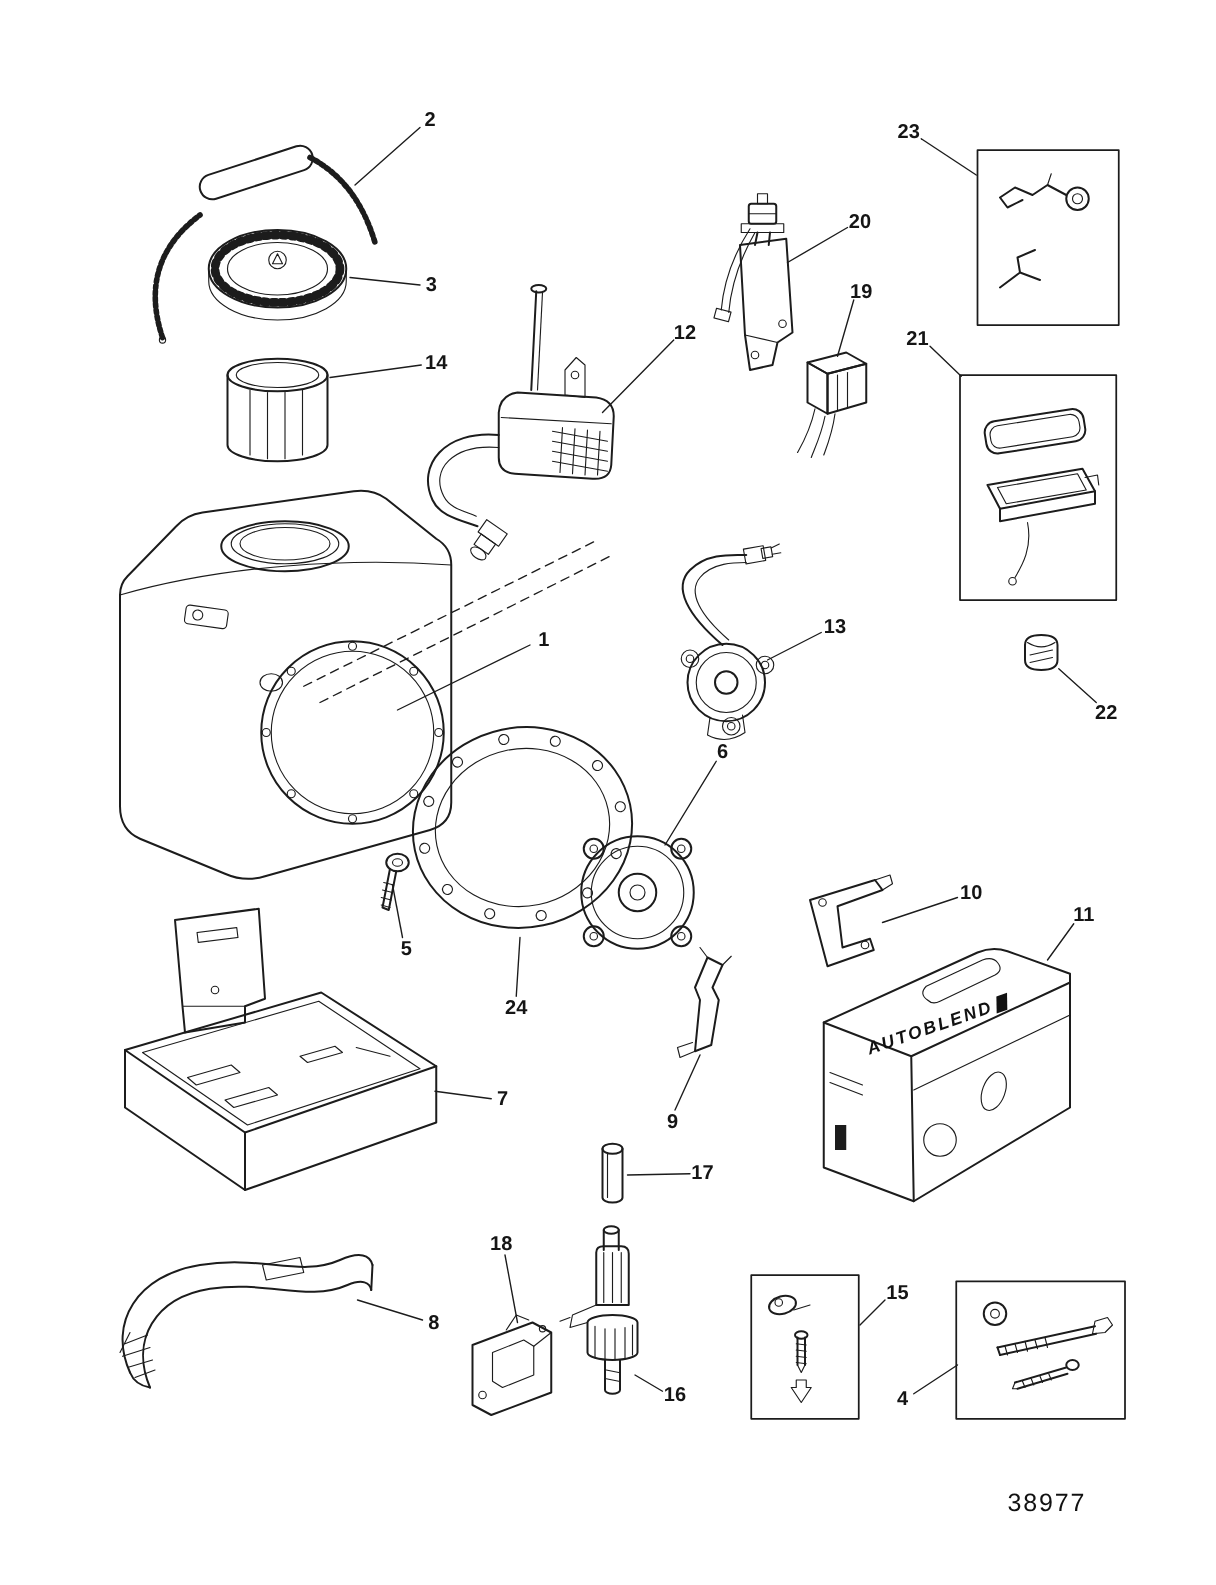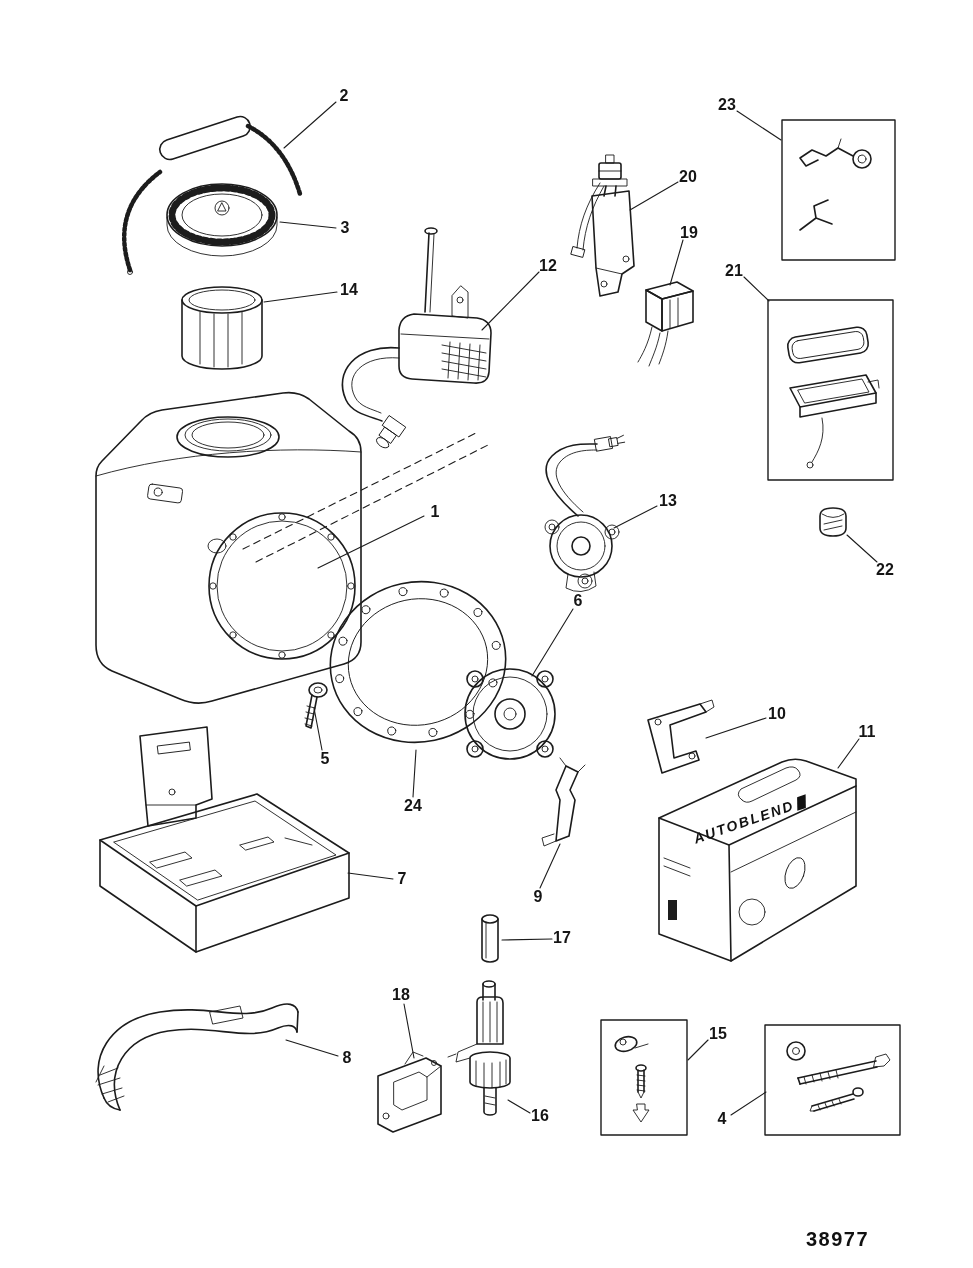--- a/index.html
+++ b/index.html
@@ -14,21 +14,21 @@
   svg .knurl{stroke-width:7;stroke-dasharray:3 4;}
   svg .fill-dark{fill:#1c1c1c;stroke:none;}
   svg .leader{stroke-width:1.1;}
   svg text.callout{font-family:"Liberation Sans",sans-serif;font-size:16px;font-weight:600;
           fill:#151515;stroke:none;text-anchor:middle;}
   .cover-label{position:absolute;left:694px;top:830px;width:170px;height:18px;
           display:flex;align-items:center;transform:rotate(-19deg);transform-origin:left center;
           font-style:italic;font-weight:800;font-size:14px;letter-spacing:2px;color:#111;}
   .cover-label .wedge{display:inline-block;width:9px;height:13px;background:#111;
           transform:skewX(-18deg);margin-left:3px;}
-  .drawing-number{position:absolute;left:806px;top:1228px;font-size:20px;font-weight:bold;
+  .drawing-number{position:absolute;left:806px;top:1192px;font-size:20px;font-weight:normal;
           letter-spacing:1.5px;color:#111;}
 </style>
 </head>
 <body>
 
 <div class="canvas">
   <svg width="973" height="1268" viewBox="0 0 973 1268">
 
     <g>
       <path class="cord" d="M 130 270 C 116 228, 128 196, 160 172"></path>

